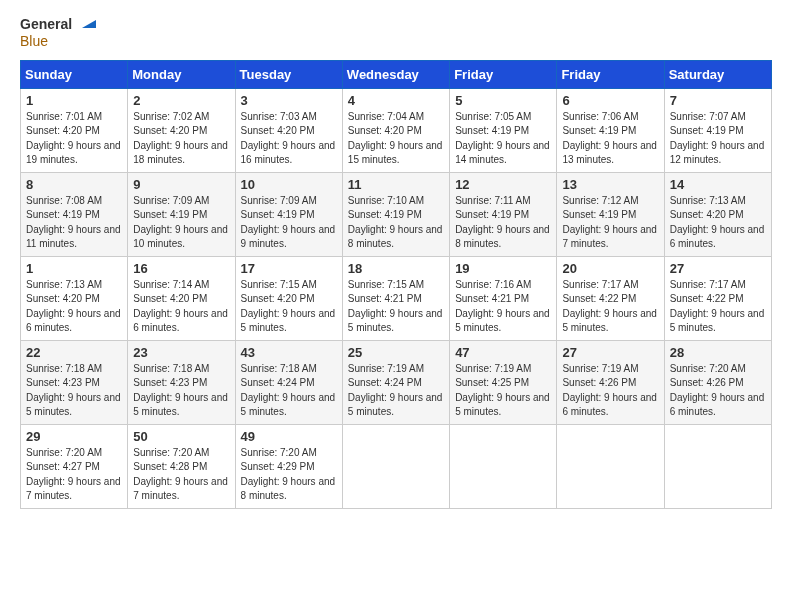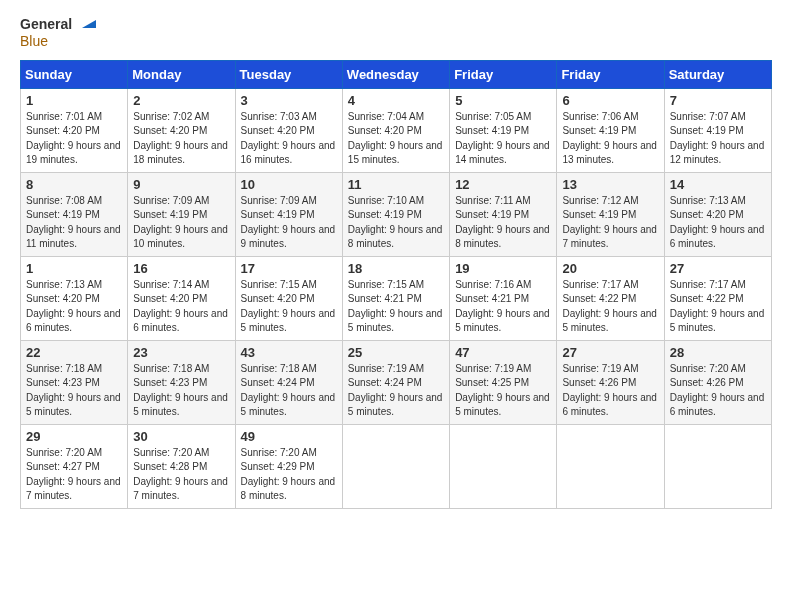--- a/index.html
+++ b/index.html
@@ -226,21 +226,21 @@
           <span class="day-number">28</span>
           <div class="day-info">Sunrise: 7:20 AM<br>Sunset: 4:26 PM<br>Daylight: 9 hours and 6 minutes.</div>
         </td>
       </tr>
       <tr>
         <td>
           <span class="day-number">29</span>
           <div class="day-info">Sunrise: 7:20 AM<br>Sunset: 4:27 PM<br>Daylight: 9 hours and 7 minutes.</div>
         </td>
         <td>
-          <span class="day-number">30</span>
+          <span class="day-number">50</span>
           <div class="day-info">Sunrise: 7:20 AM<br>Sunset: 4:28 PM<br>Daylight: 9 hours and 7 minutes.</div>
         </td>
         <td>
           <span class="day-number">49</span>
           <div class="day-info">Sunrise: 7:20 AM<br>Sunset: 4:29 PM<br>Daylight: 9 hours and 8 minutes.</div>
         </td>
         <td class="empty-cell"></td>
         <td class="empty-cell"></td>
         <td class="empty-cell"></td>
         <td class="empty-cell"></td>

